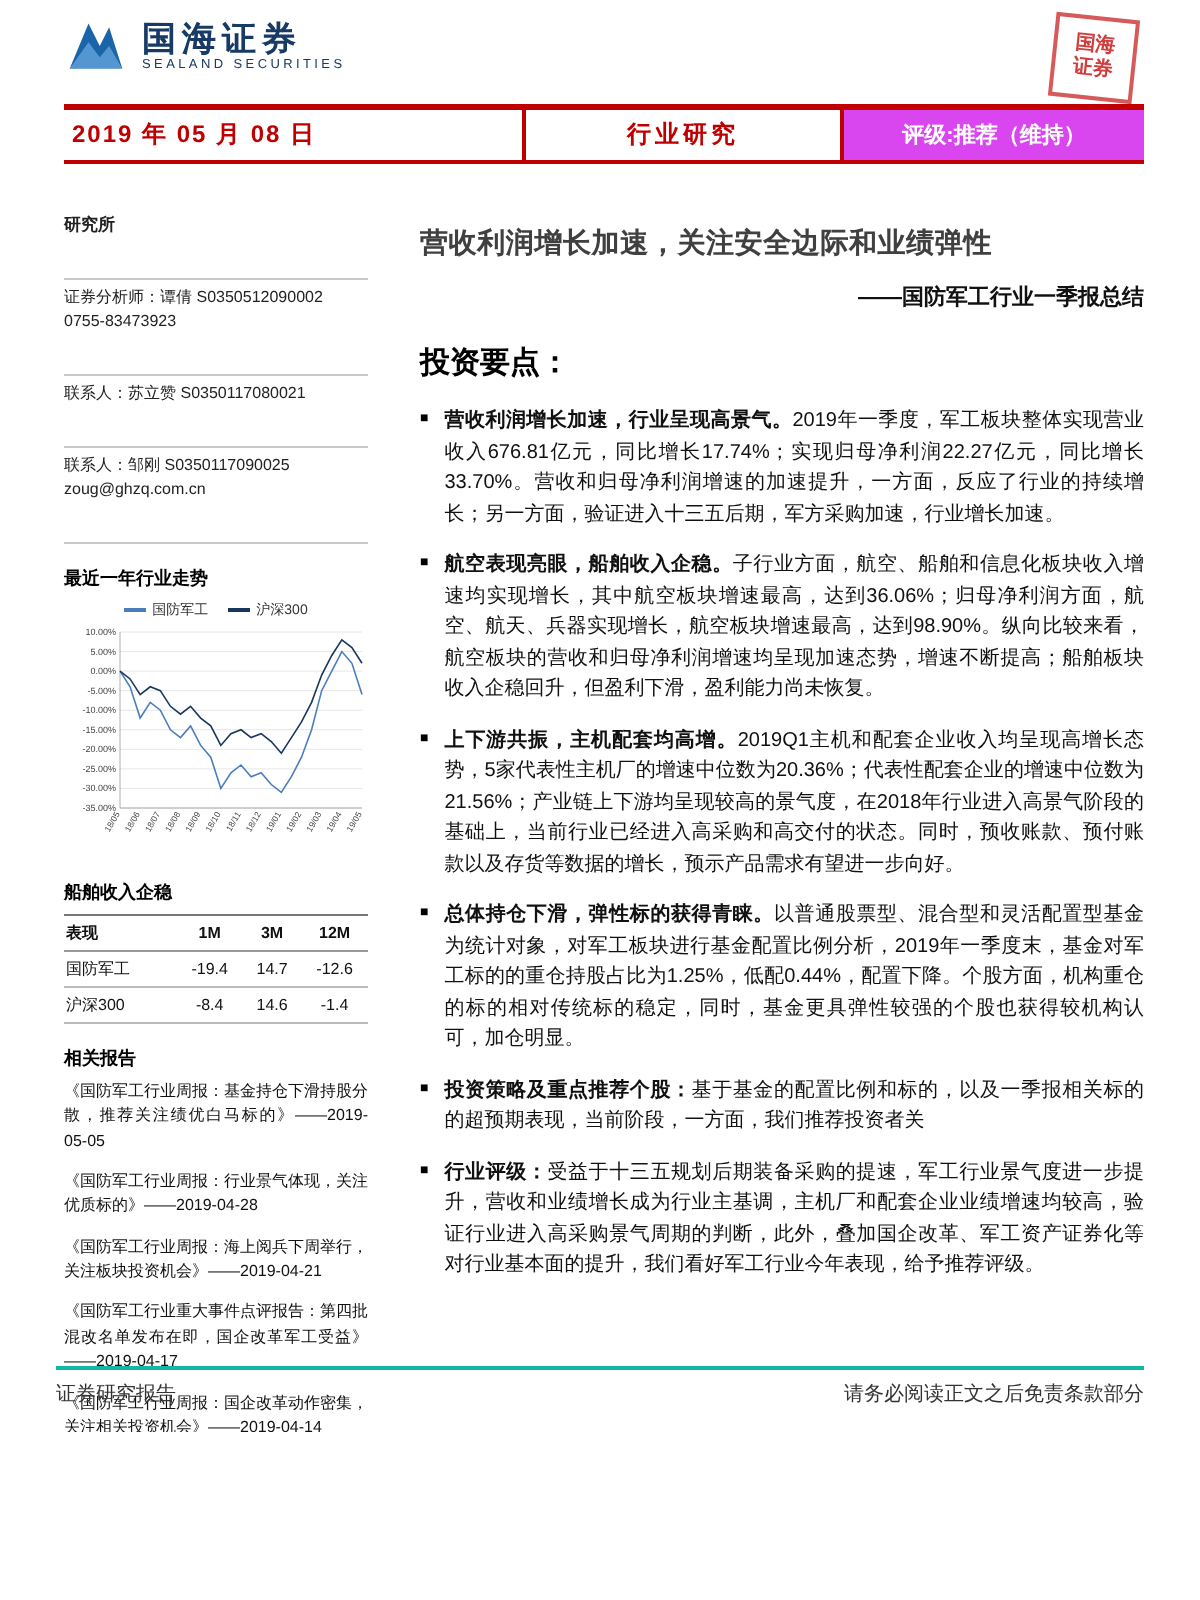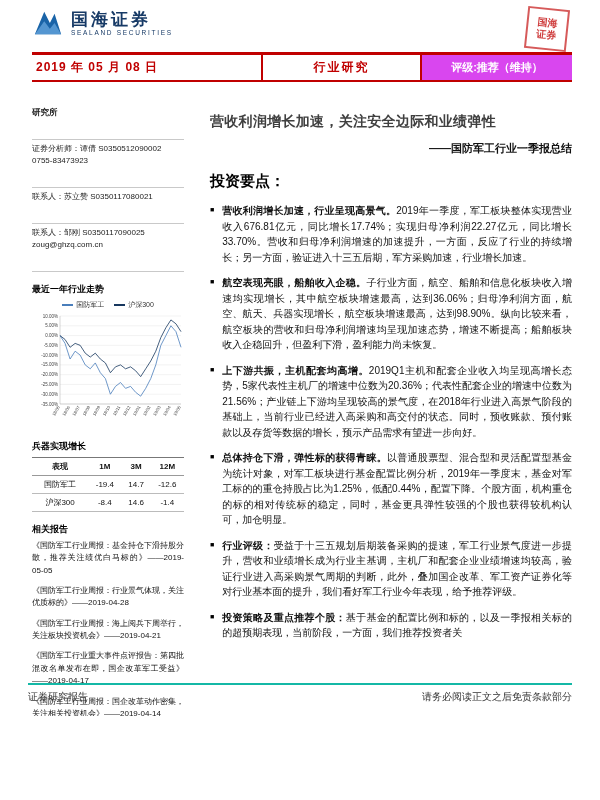--- a/index.html
+++ b/index.html
@@ -31,21 +31,21 @@
   .inst{font-weight:bold;font-size:8.5px;}
   .side-heading{font-weight:bold;font-size:9px;color:#000;margin:11px 0 4px;}
 
   .legend{display:flex;gap:10px;justify-content:center;align-items:center;font-size:7px;color:#333;margin:2px 0 1px;}
   .legend i{display:inline-block;width:11px;height:2px;margin-right:3px;vertical-align:middle;background:#888;}
   .chart-svg{display:block;width:152px;height:118px;}
 
   .side-table{width:100%;border-collapse:collapse;font-size:8px;color:#111;margin-top:2px;}
   .side-table th{border-top:1.5px solid #777;border-bottom:1px solid #999;font-weight:bold;padding:3px 1px;text-align:center;}
   .side-table td{border-bottom:1px solid #bbb;padding:3px 1px;text-align:center;}
-  .side-table .tname{text-align:center;}
+  .side-table .tname{text-align:left;}
 
   .report-item{font-size:8px;line-height:1.55;text-align:justify;margin-bottom:8px;color:#111;}
 
   .main-title{color:#404040;font-size:14px;font-weight:bold;text-align:left;margin:10px 0 10px;letter-spacing:0.3px;}
   .main-subtitle{font-size:11px;font-weight:bold;color:#111;text-align:right;margin-bottom:16px;}
   .section-heading{font-size:15px;font-weight:bold;color:#000;margin-bottom:12px;}
   .bullet{display:flex;gap:8px;margin-bottom:10px;}
   .bullet-marker{flex:0 0 auto;font-size:7px;line-height:1;margin-top:3px;color:#000;}
   .bullet-text{font-size:10px;line-height:1.55;text-align:justify;color:#111;margin:0;}
   .bullet-text .lead{font-weight:bold;}
@@ -139,21 +139,21 @@
           <text font-size="8.5" fill="#444" text-anchor="end" transform="translate(197.16666666666666,192) rotate(-60)">18/12</text>
           <text font-size="8.5" fill="#444" text-anchor="end" transform="translate(217.33333333333334,192) rotate(-60)">19/01</text>
           <text font-size="8.5" fill="#444" text-anchor="end" transform="translate(237.5,192) rotate(-60)">19/02</text>
           <text font-size="8.5" fill="#444" text-anchor="end" transform="translate(257.66666666666663,192) rotate(-60)">19/03</text>
           <text font-size="8.5" fill="#444" text-anchor="end" transform="translate(277.83333333333337,192) rotate(-60)">19/04</text>
           <text font-size="8.5" fill="#444" text-anchor="end" transform="translate(298,192) rotate(-60)">19/05</text>
           <polyline points="56,49.111111111111114 66.08333333333333,64.75555555555556 76.16666666666667,96.04444444444445 86.25,80.4 96.33333333333334,88.22222222222223 106.41666666666666,107.77777777777777 116.5,115.6 126.58333333333333,103.86666666666666 136.66666666666669,123.42222222222222 146.75,135.15555555555557 156.83333333333331,166.44444444444446 166.91666666666669,150.8 177,142.9777777777778 187.08333333333334,154.7111111111111 197.16666666666666,150.8 207.25,162.53333333333333 217.33333333333334,170.35555555555555 227.41666666666666,154.7111111111111 237.5,135.15555555555557 247.58333333333334,107.77777777777777 257.66666666666663,68.66666666666666 267.75,49.111111111111114 277.83333333333337,29.555555555555557 287.91666666666663,41.28888888888889 298,72.57777777777778" fill="none" stroke="#4a7ebb" stroke-width="1.6"></polyline>
           <polyline points="56,49.111111111111114 66.08333333333333,56.93333333333333 76.16666666666667,72.57777777777778 86.25,64.75555555555556 96.33333333333334,68.66666666666666 106.41666666666666,84.31111111111112 116.5,92.13333333333334 126.58333333333333,84.31111111111112 136.66666666666669,96.04444444444445 146.75,103.86666666666666 156.83333333333331,123.42222222222222 166.91666666666669,111.68888888888888 177,107.77777777777777 187.08333333333334,115.6 197.16666666666666,111.68888888888888 207.25,119.5111111111111 217.33333333333334,131.24444444444444 227.41666666666666,115.6 237.5,99.95555555555555 247.58333333333334,80.4 257.66666666666663,53.022222222222226 267.75,33.46666666666667 277.83333333333337,17.822222222222223 287.91666666666663,25.644444444444446 298,41.28888888888889" fill="none" stroke="#17375e" stroke-width="1.6"></polyline>
         </svg>
 
-      <div class="side-heading">兵器实现增长</div>
+      <div class="side-heading">船舶收入企稳</div>
       <table class="side-table">
         <thead>
           <tr>
             <th class="tname">表现</th>
             <th>1M</th>
             <th>3M</th>
             <th>12M</th>
           </tr>
         </thead>
         <tbody>
@@ -196,25 +196,25 @@
       <div class="bullet">
         <span class="bullet-marker">■</span>
         <p class="bullet-text"><span class="lead">上下游共振，主机配套均高增。</span><span>2019Q1主机和配套企业收入均呈现高增长态势，5家代表性主机厂的增速中位数为20.36%；代表性配套企业的增速中位数为21.56%；产业链上下游均呈现较高的景气度，在2018年行业进入高景气阶段的基础上，当前行业已经进入高采购和高交付的状态。同时，预收账款、预付账款以及存货等数据的增长，预示产品需求有望进一步向好。</span></p>
       </div>
       <div class="bullet">
         <span class="bullet-marker">■</span>
         <p class="bullet-text"><span class="lead">总体持仓下滑，弹性标的获得青睐。</span><span>以普通股票型、混合型和灵活配置型基金为统计对象，对军工板块进行基金配置比例分析，2019年一季度末，基金对军工标的的重仓持股占比为1.25%，低配0.44%，配置下降。个股方面，机构重仓的标的相对传统标的稳定，同时，基金更具弹性较强的个股也获得较机构认可，加仓明显。</span></p>
       </div>
       <div class="bullet">
         <span class="bullet-marker">■</span>
+        <p class="bullet-text"><span class="lead">投资策略及重点推荐个股：</span><span>基于基金的配置比例和标的，以及一季报相关标的的超预期表现，当前阶段，一方面，我们推荐投资者关</span></p>
+      </div>
+      <div class="bullet">
+        <span class="bullet-marker">■</span>
         <p class="bullet-text"><span class="lead">行业评级：</span><span>受益于十三五规划后期装备采购的提速，军工行业景气度进一步提升，营收和业绩增长成为行业主基调，主机厂和配套企业业绩增速均较高，验证行业进入高采购景气周期的判断，此外，叠加国企改革、军工资产证券化等对行业基本面的提升，我们看好军工行业今年表现，给予推荐评级。</span></p>
-      </div>
-      <div class="bullet">
-        <span class="bullet-marker">■</span>
-        <p class="bullet-text"><span class="lead">投资策略及重点推荐个股：</span><span>基于基金的配置比例和标的，以及一季报相关标的的超预期表现，当前阶段，一方面，我们推荐投资者关</span></p>
       </div>
     </div>
   </div>
 
   <div class="footer">
     <span>证券研究报告</span>
     <span>请务必阅读正文之后免责条款部分</span>
   </div>
 
 </div>

